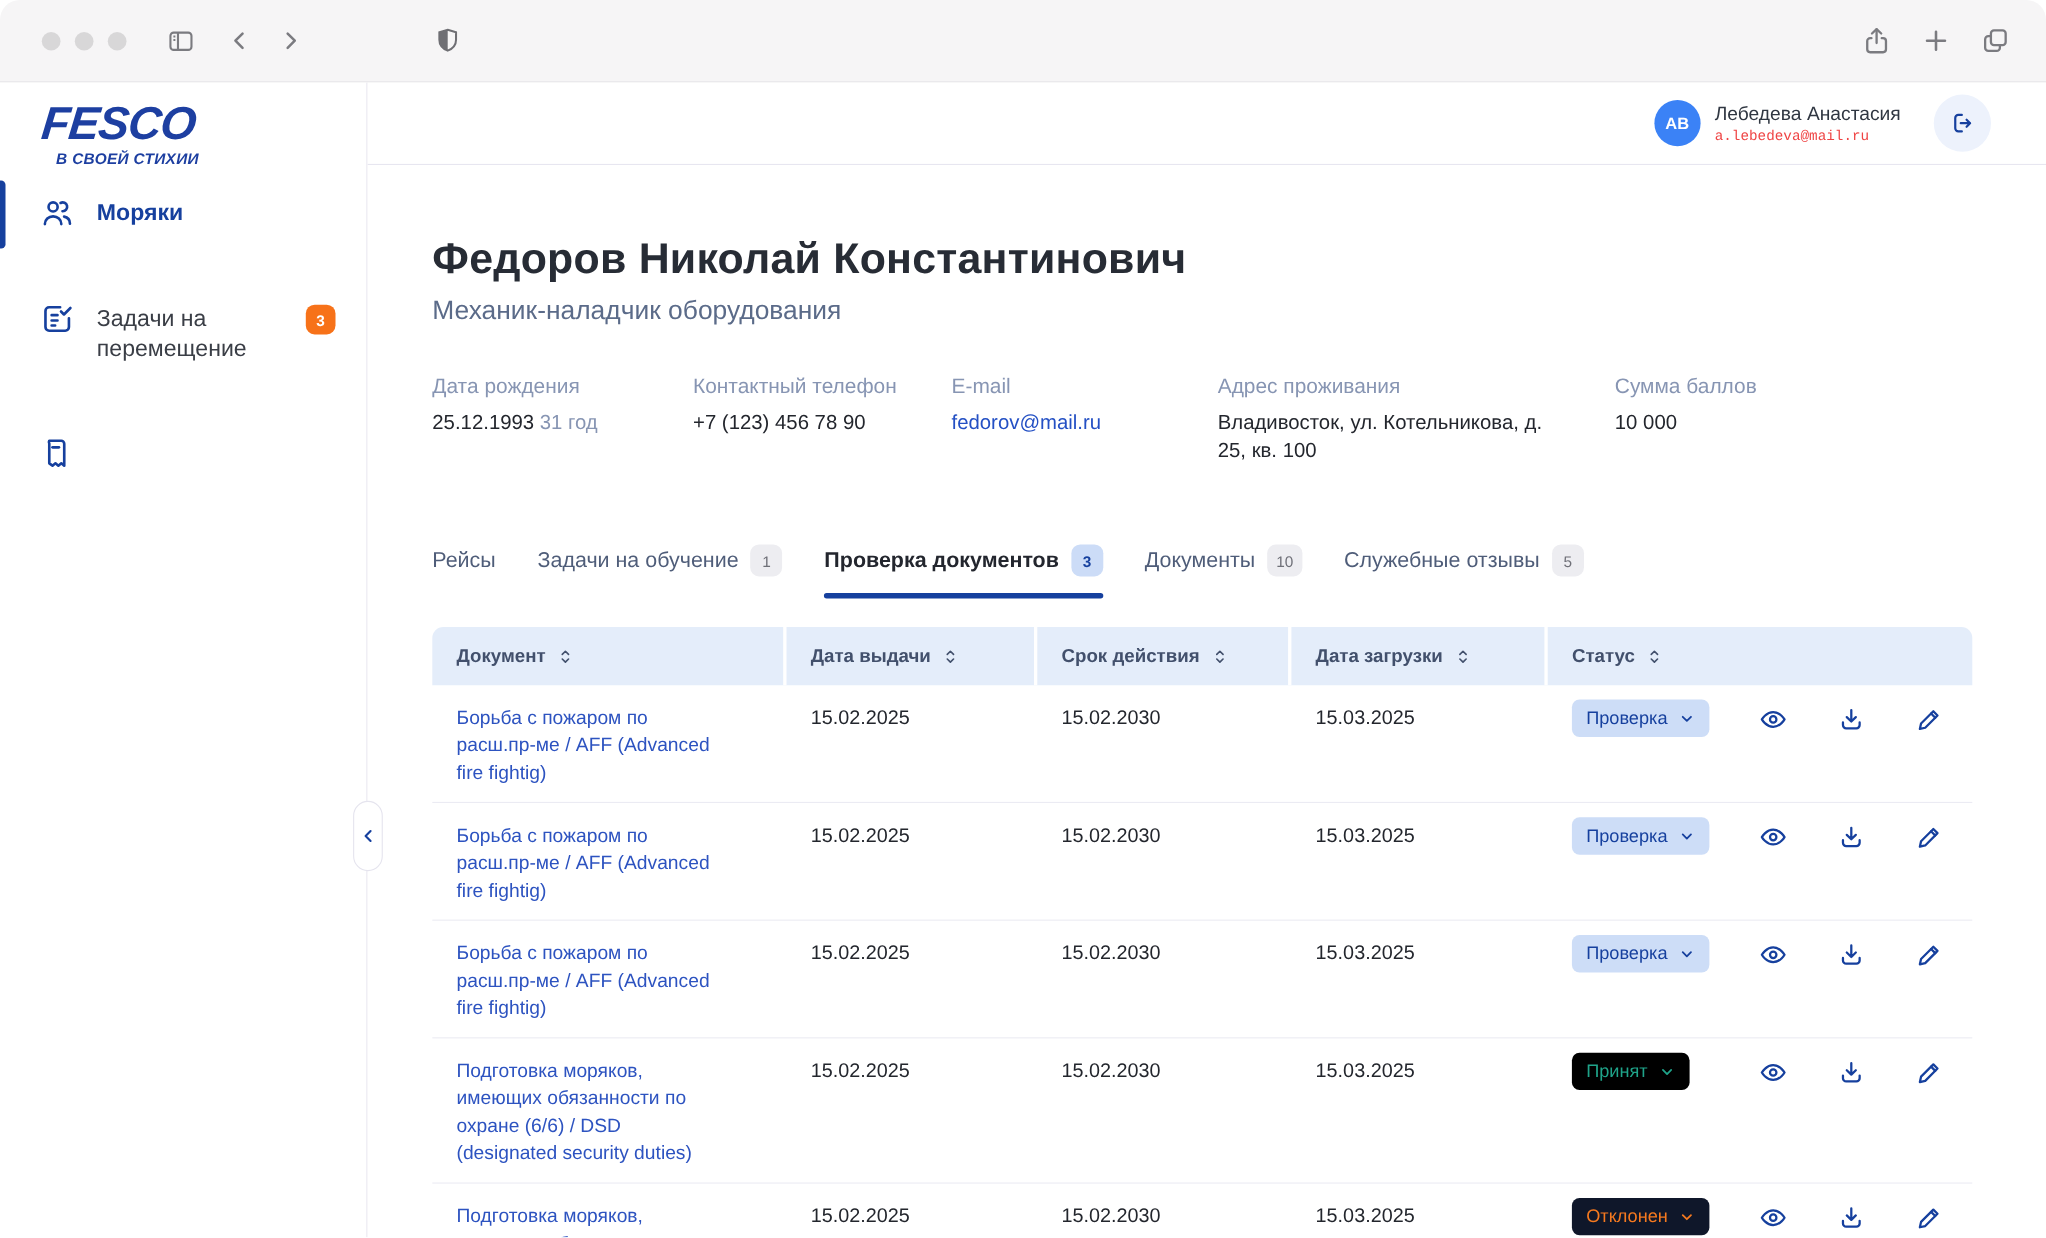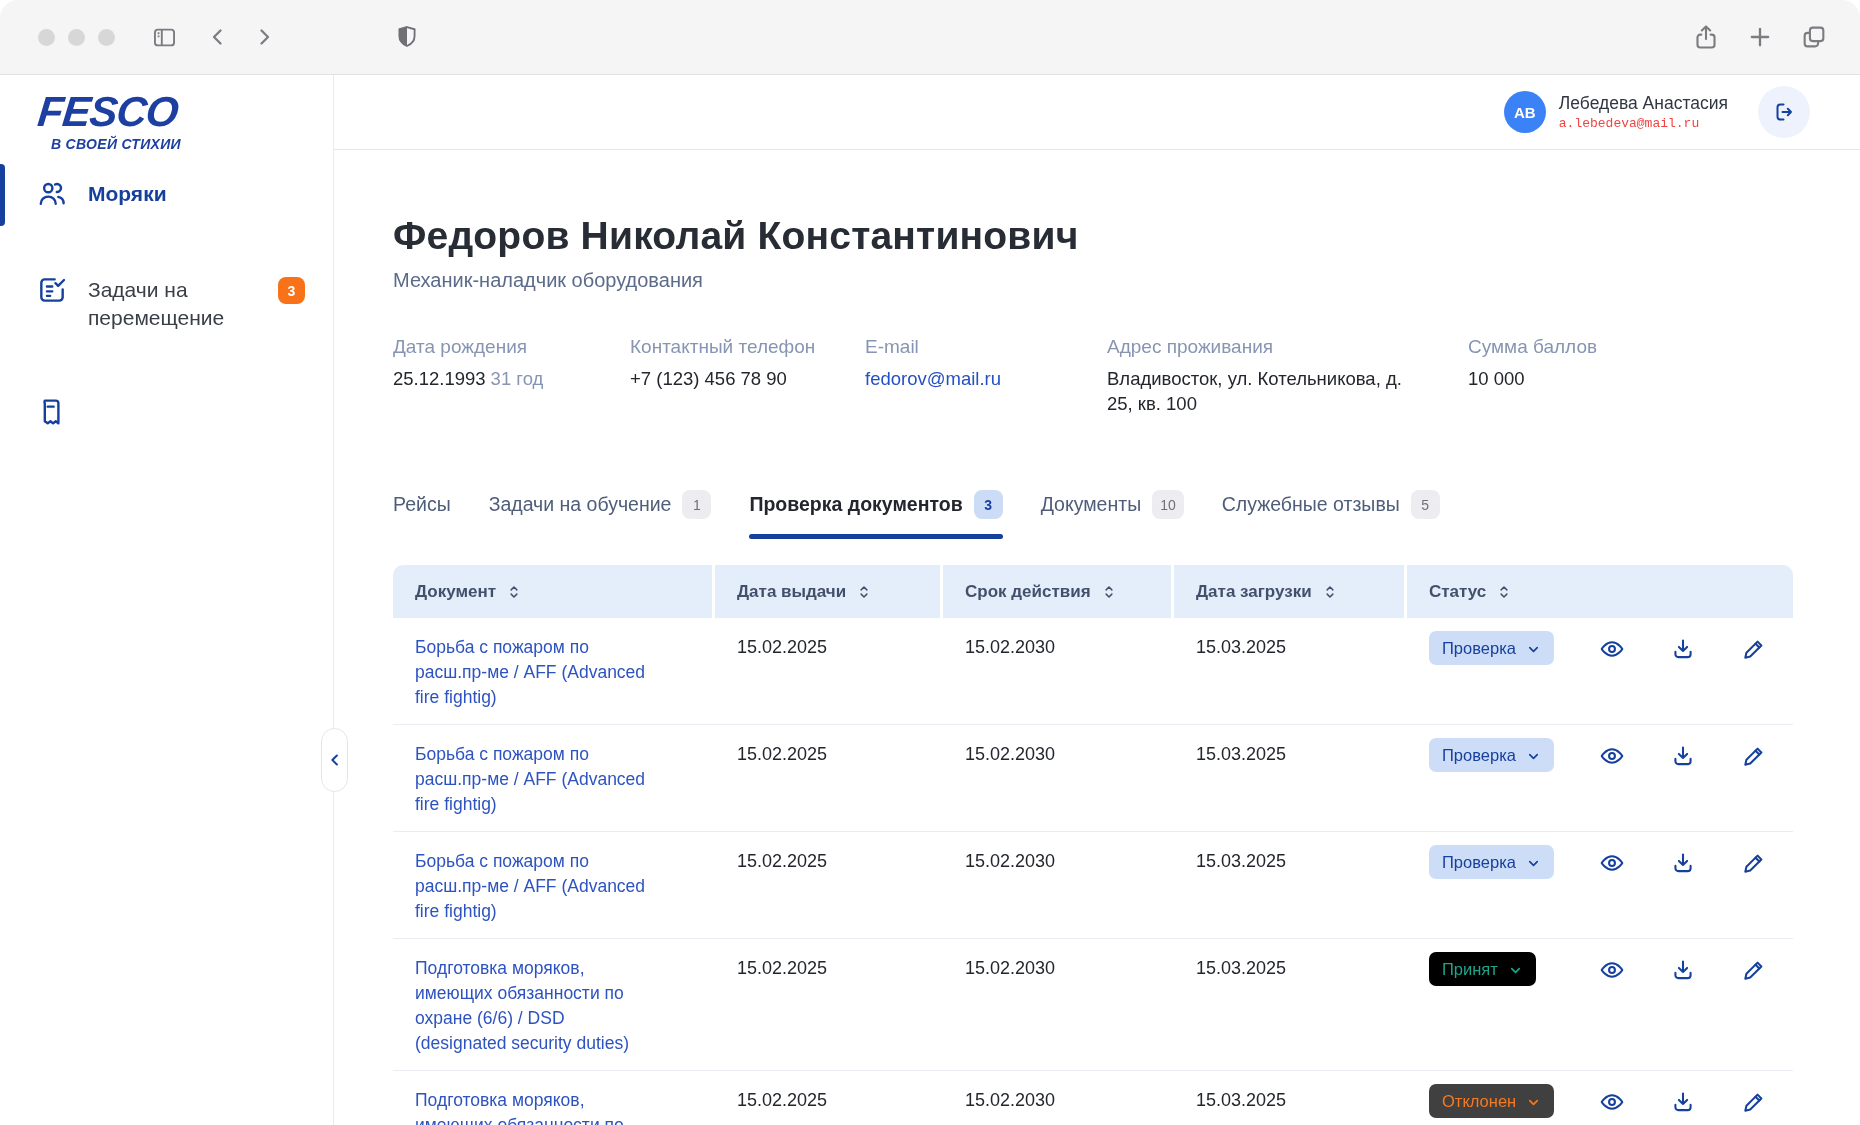--- a/index.html
+++ b/index.html
@@ -46,21 +46,21 @@
   .topbar { flex:none; height:75px; border-bottom:1px solid #e7e6f0; display:flex; align-items:center; justify-content:flex-end; padding:0 50px; }
   .user { display:flex; align-items:center; gap:13px; }
   .avatar { width:42px; height:42px; border-radius:50%; background:#3b82f6; color:#fff; font-weight:bold; font-size:15px; display:flex; align-items:center; justify-content:center; }
   .user-name { font-size:17.5px; color:#303742; }
   .user-email { font-size:13px; color:#ef4444; margin-top:2px;font-family:Liberation Mono, monospace; }
   .logout-btn { width:52px; height:52px; border-radius:50%; background:#edf2fc; border:none; color:#16409e; display:flex; align-items:center; justify-content:center; margin-left:30px; cursor:pointer; }
 
   
   .profile { padding:63px 67px 0 59px; }
   .profile h1 { font-size:39px; font-weight:bold; color:#272c35; letter-spacing:.2px; line-height:46px; }
-  .position { font-size:20px; color:#5b6b89; margin-top:10px; }
+  .position { font-size:24px; color:#5b6b89; margin-top:10px; }
   .fields { display:flex; margin-top:44px; }
   .field:nth-child(1){ width:237px; } .field:nth-child(2){ width:235px; }
   .field:nth-child(3){ width:242px; } .field:nth-child(4){ width:361px; }
   .f-label { font-size:19px; color:#8795b3; }
   .f-value { font-size:18.5px; color:#23262d; margin-top:8px; line-height:25px; max-width:295px; }
   .f-value.link { color:#2450c4; cursor:pointer; }
   .f-extra { color:#8795b3; margin-left:5px; }
   .divider { height:1px; background:#e9e9f2; margin-top:26px; }
 
   
@@ -76,24 +76,24 @@
   .thead { display:grid; grid-template-columns:322px 228px 231px 233px 1fr; background:#e4edfa; border-radius:10px 10px 0 0; height:53px; }
   .th { display:flex; align-items:center; gap:9px; font-size:17px; font-weight:bold; color:#42506c; padding-left:22px; cursor:pointer; }
   .th:not(:last-child){ border-right:3px solid #fff; }
   .sort-icon { color:#42506c; display:flex; }
   .trow { display:grid; grid-template-columns:322px 228px 231px 233px 1fr; border-bottom:1px solid #ebebf3; padding:13px 0 14px; }
   .cell { padding-left:22px; font-size:18px; color:#23262d; line-height:25px; padding-top:4px; }
   .cell.doc { padding-top:4px; }
   .cell.doc a { color:#2d53c0; text-decoration:none; display:inline-block; max-width:242px; font-size:17.5px; line-height:25px; }
   .cell.status { display:flex; align-items:flex-start; padding-top:0; }
   .badge-wrap { width:170px; }
-  .status-badge { display:inline-flex; align-items:flex-end; gap:10px; border:none; border-radius:7px; padding:8px 13px; font-size:16.5px; font-family:inherit; cursor:pointer; line-height:1.1; }
+  .status-badge { display:inline-flex; align-items:center; gap:10px; border:none; border-radius:7px; padding:8px 13px; font-size:16.5px; font-family:inherit; cursor:pointer; line-height:1.1; }
   .st-review   { background:#cdddf7; color:#16409e; }
   .st-accepted { background:#000000; color:#1fa389; }
-  .st-rejected { background:#404040; color:#f5791f; }
+  .st-rejected { background:#0f172a; color:#f5791f; }
   .actions { display:flex; gap:45px; margin-top:5px; }
   .icon-btn { background:none; border:none; padding:0; color:#16409e; width:26px; height:26px; cursor:pointer; }
   .icon-btn svg { width:26px; height:26px; display:block; }
 </style>
 </head>
 <body>
 
 <div class="window">
 
   <div class="chrome">

